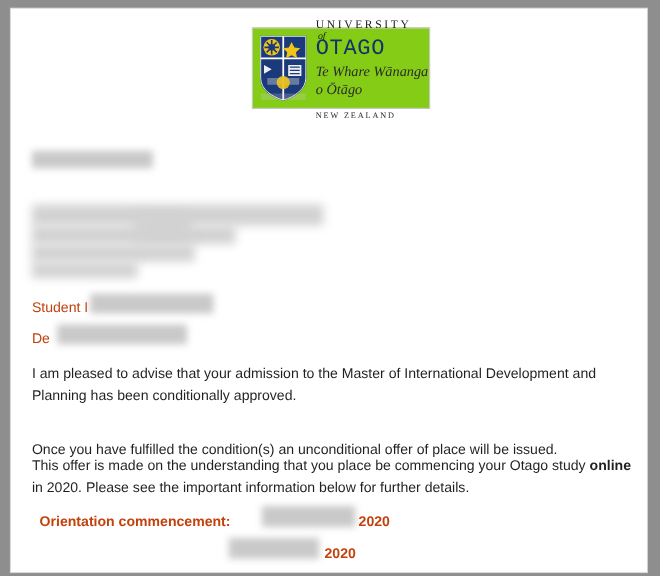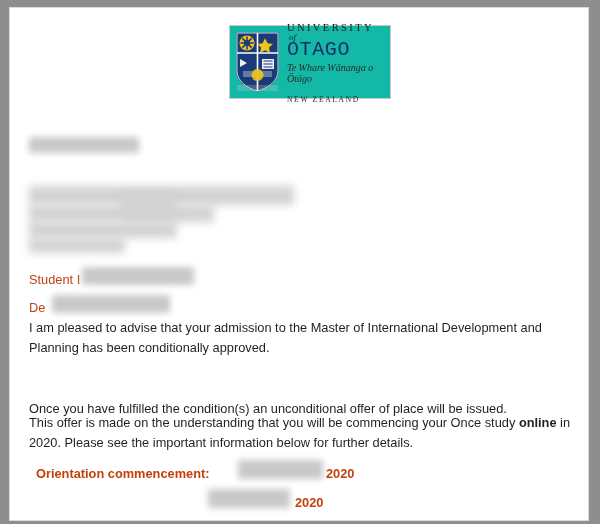--- a/index.html
+++ b/index.html
@@ -32,21 +32,21 @@
     background: #ffffff;
   }
   
   .logo-wrap {
     position: absolute;
     left: 219px;
     top: 17px;
     width: 160px;
     height: 72px;
     border: 1px solid #c9c9c9;
-    background: #14b8a6;
+    background: #84cc16;
     display: flex;
     align-items: center;
   }
   .crest {
     width: 45px;
     height: 62px;
     margin-left: 5px;
     position: relative;
     flex: none;
   }
@@ -71,21 +71,21 @@
   .logo-otago {
     font-family: Liberation Mono, monospace;
     font-size: 20px;
     letter-spacing: 0.6px;
     color: #15306b;
     line-height: 1.02;
   }
   .logo-maori {
     font-family: "Liberation Serif", serif;
     font-style: italic;
-    font-size: 10px;
+    font-size: 13px;
     color: #2b2b2b;
     margin-top: 1px;
   }
   .logo-nz {
     font-family: "Liberation Serif", serif;
     font-size: 7.5px;
     letter-spacing: 1.7px;
     color: #2b2b2b;
     margin-top: 11px;
   }
@@ -158,26 +158,26 @@
     <div class="redact soft" style="left:19px; top:214px; width:148px; height:16px;"></div>
     <div class="redact soft" style="left:19px; top:230px; width:96px; height:15px;"></div>
     <div class="redact soft" style="left:112px; top:186px; width:52px; height:26px;"></div>
 
     <div class="line" style="left:19px; top:262px;">Student I</div>
     <div class="redact" style="left:72px; top:259px; width:112px; height:18px;"></div>
 
     <div class="line" style="left:19px; top:290px;">De</div>
     <div class="redact" style="left:42px; top:287px; width:118px; height:18px;"></div>
 
-    <div class="para" style="left:19px; top:310px;">I am pleased to advise that your admission to the Master of International Development and Planning has been conditionally approved.</div>
+    <div class="para" style="left:19px; top:322px;">I am pleased to advise that your admission to the Master of International Development and Planning has been conditionally approved.</div>
 
     <div class="para" style="left:19px; top:391px;">Once you have fulfilled the condition(s) an unconditional offer of place will be issued.</div>
 
     <div class="para" style="left:19px; top:405px;">
-      <span>This offer is made on the understanding that you will be commencing your Once study </span><b>online</b><span> in 2020. Please see the important information below for further details.</span>
+      <span>This offer is made on the understanding that you place be commencing your Otago study </span><b>online</b><span> in 2020. Please see the important information below for further details.</span>
     </div>
 
     <div class="line bold" style="left:26px; top:456px;">Orientation commencement:</div>
     <div class="redact" style="left:228px; top:452px; width:85px; height:19px;"></div>
     <div class="line bold" style="left:316px; top:456px;">2020</div>
 
     <div class="redact" style="left:198px; top:481px; width:82px; height:19px;"></div>
     <div class="line bold" style="left:285px; top:485px;">2020</div>
 
   </div>

